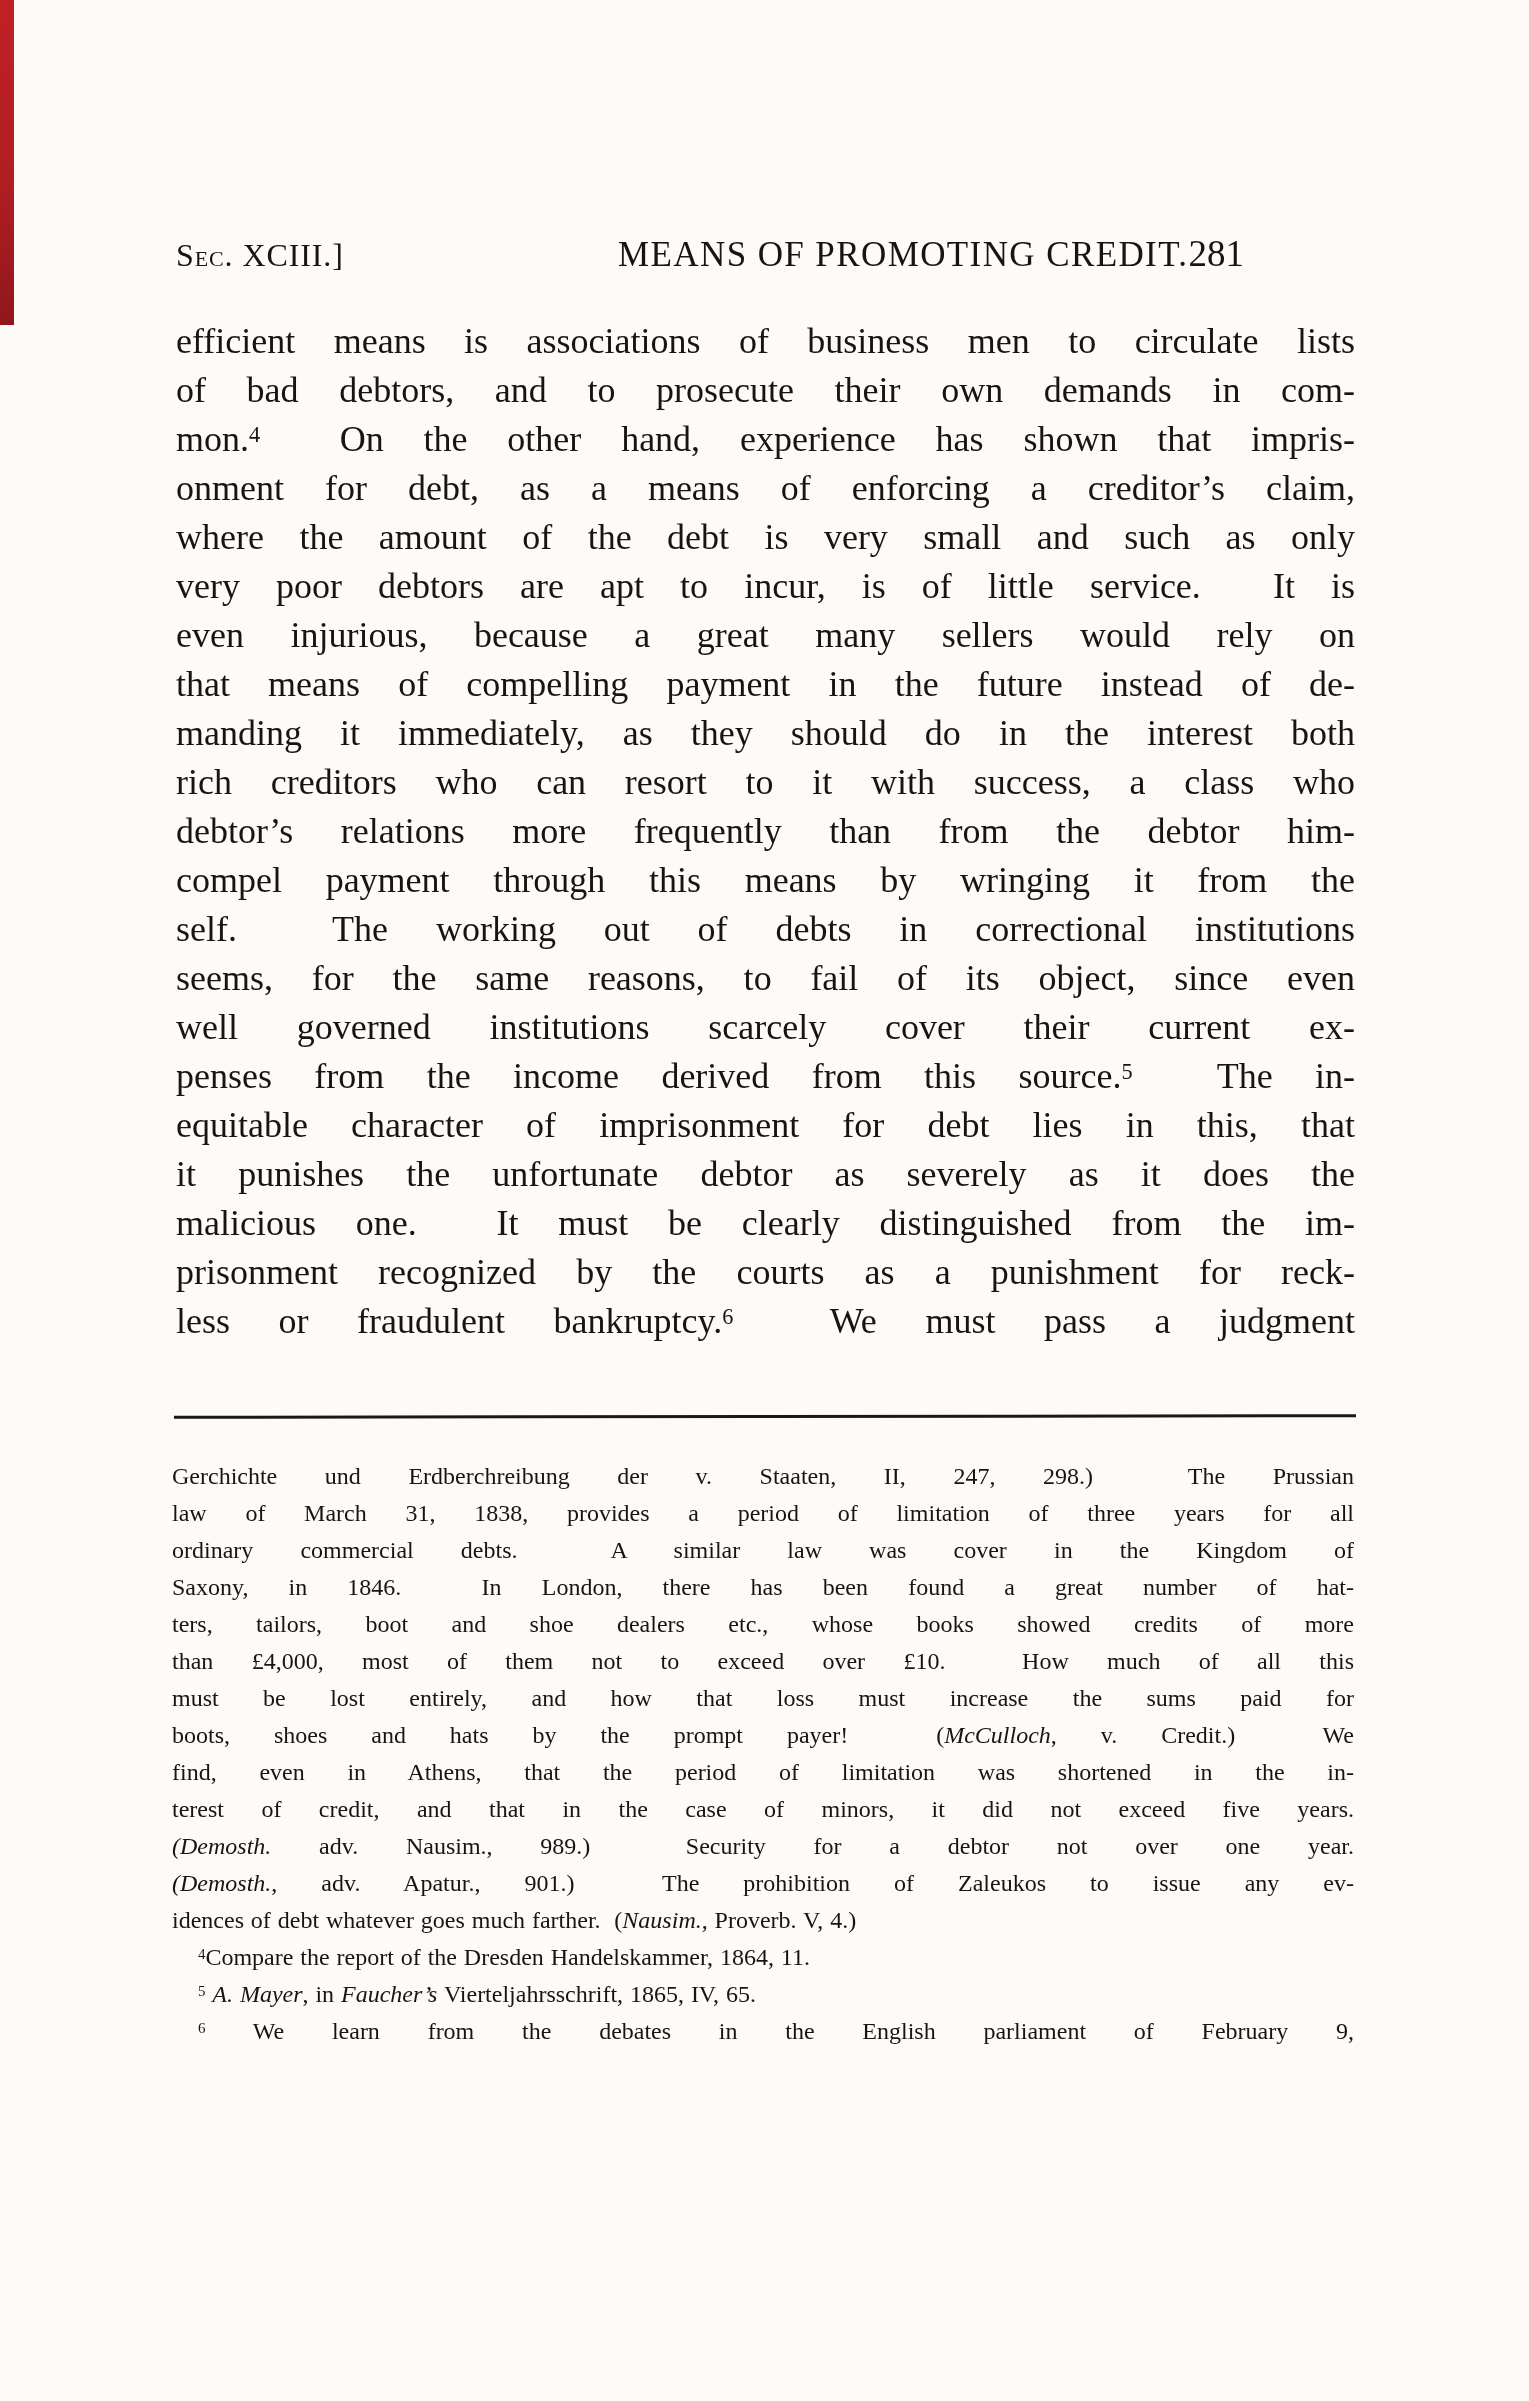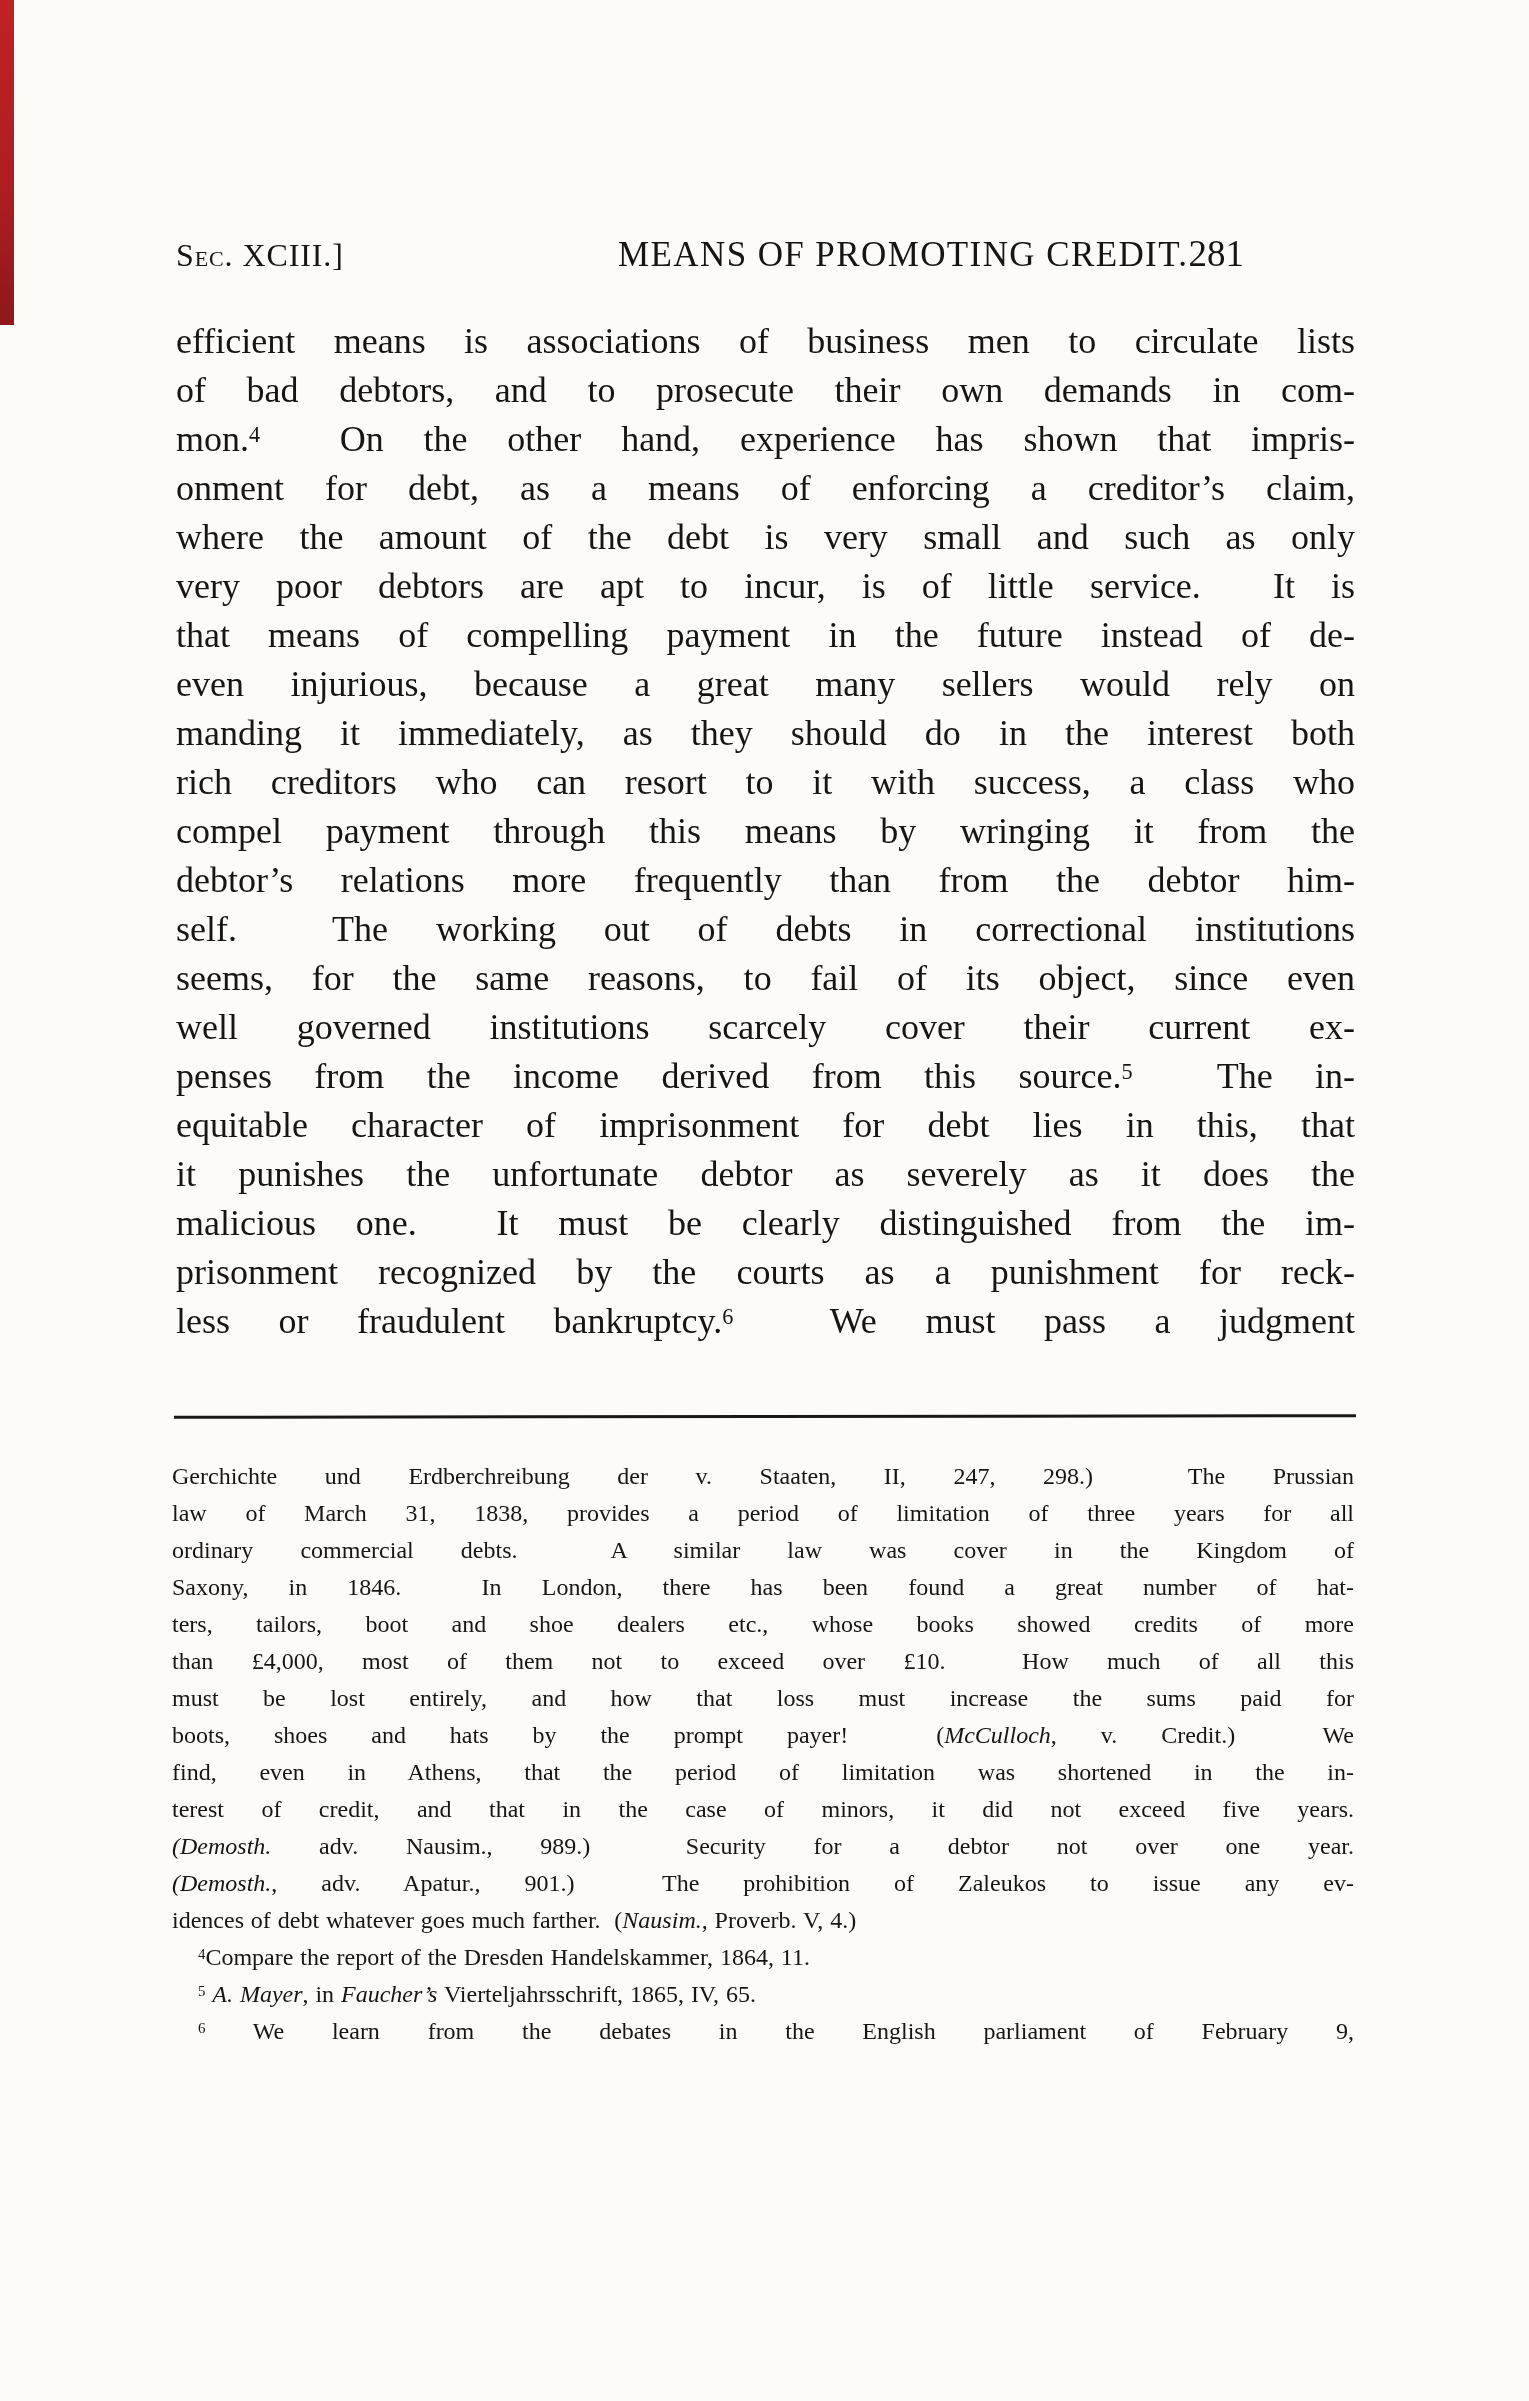--- a/index.html
+++ b/index.html
@@ -112,26 +112,26 @@
     <span class="folio">281</span>
   </header>
 
   <main class="bodytext" id="body-lines">
       <div class="line just"><span>efficient means is associations of business men to circulate lists</span></div>
       <div class="line just"><span>of bad debtors, and to prosecute their own demands in com-</span></div>
       <div class="line just"><span>mon.</span><sup>4</sup><span>  On the other hand, experience has shown that impris-</span></div>
       <div class="line just"><span>onment for debt, as a means of enforcing a creditor’s claim,</span></div>
       <div class="line just"><span>where the amount of the debt is very small and such as only</span></div>
       <div class="line just"><span>very poor debtors are apt to incur, is of little service.  It is</span></div>
+      <div class="line just"><span>even injurious, because a great many sellers would rely on</span></div>
       <div class="line just"><span>that means of compelling payment in the future instead of de-</span></div>
-      <div class="line just"><span>even injurious, because a great many sellers would rely on</span></div>
       <div class="line just"><span>manding it immediately, as they should do in the interest both</span></div>
       <div class="line just"><span>rich creditors who can resort to it with success, a class who</span></div>
+      <div class="line just"><span>debtor’s relations more frequently than from the debtor him-</span></div>
       <div class="line just"><span>compel payment through this means by wringing it from the</span></div>
-      <div class="line just"><span>debtor’s relations more frequently than from the debtor him-</span></div>
       <div class="line just"><span>self.  The working out of debts in correctional institutions</span></div>
       <div class="line just"><span>seems, for the same reasons, to fail of its object, since even</span></div>
       <div class="line just"><span>well governed institutions scarcely cover their current ex-</span></div>
       <div class="line just"><span>penses from the income derived from this source.</span><sup>5</sup><span>  The in-</span></div>
       <div class="line just"><span>equitable character of imprisonment for debt lies in this, that</span></div>
       <div class="line just"><span>it punishes the unfortunate debtor as severely as it does the</span></div>
       <div class="line just"><span>malicious one.  It must be clearly distinguished from the im-</span></div>
       <div class="line just"><span>prisonment recognized by the courts as a punishment for reck-</span></div>
       <div class="line just"><span>less or fraudulent bankruptcy.</span><sup>6</sup><span>  We must pass a judgment</span></div>
     </main>

